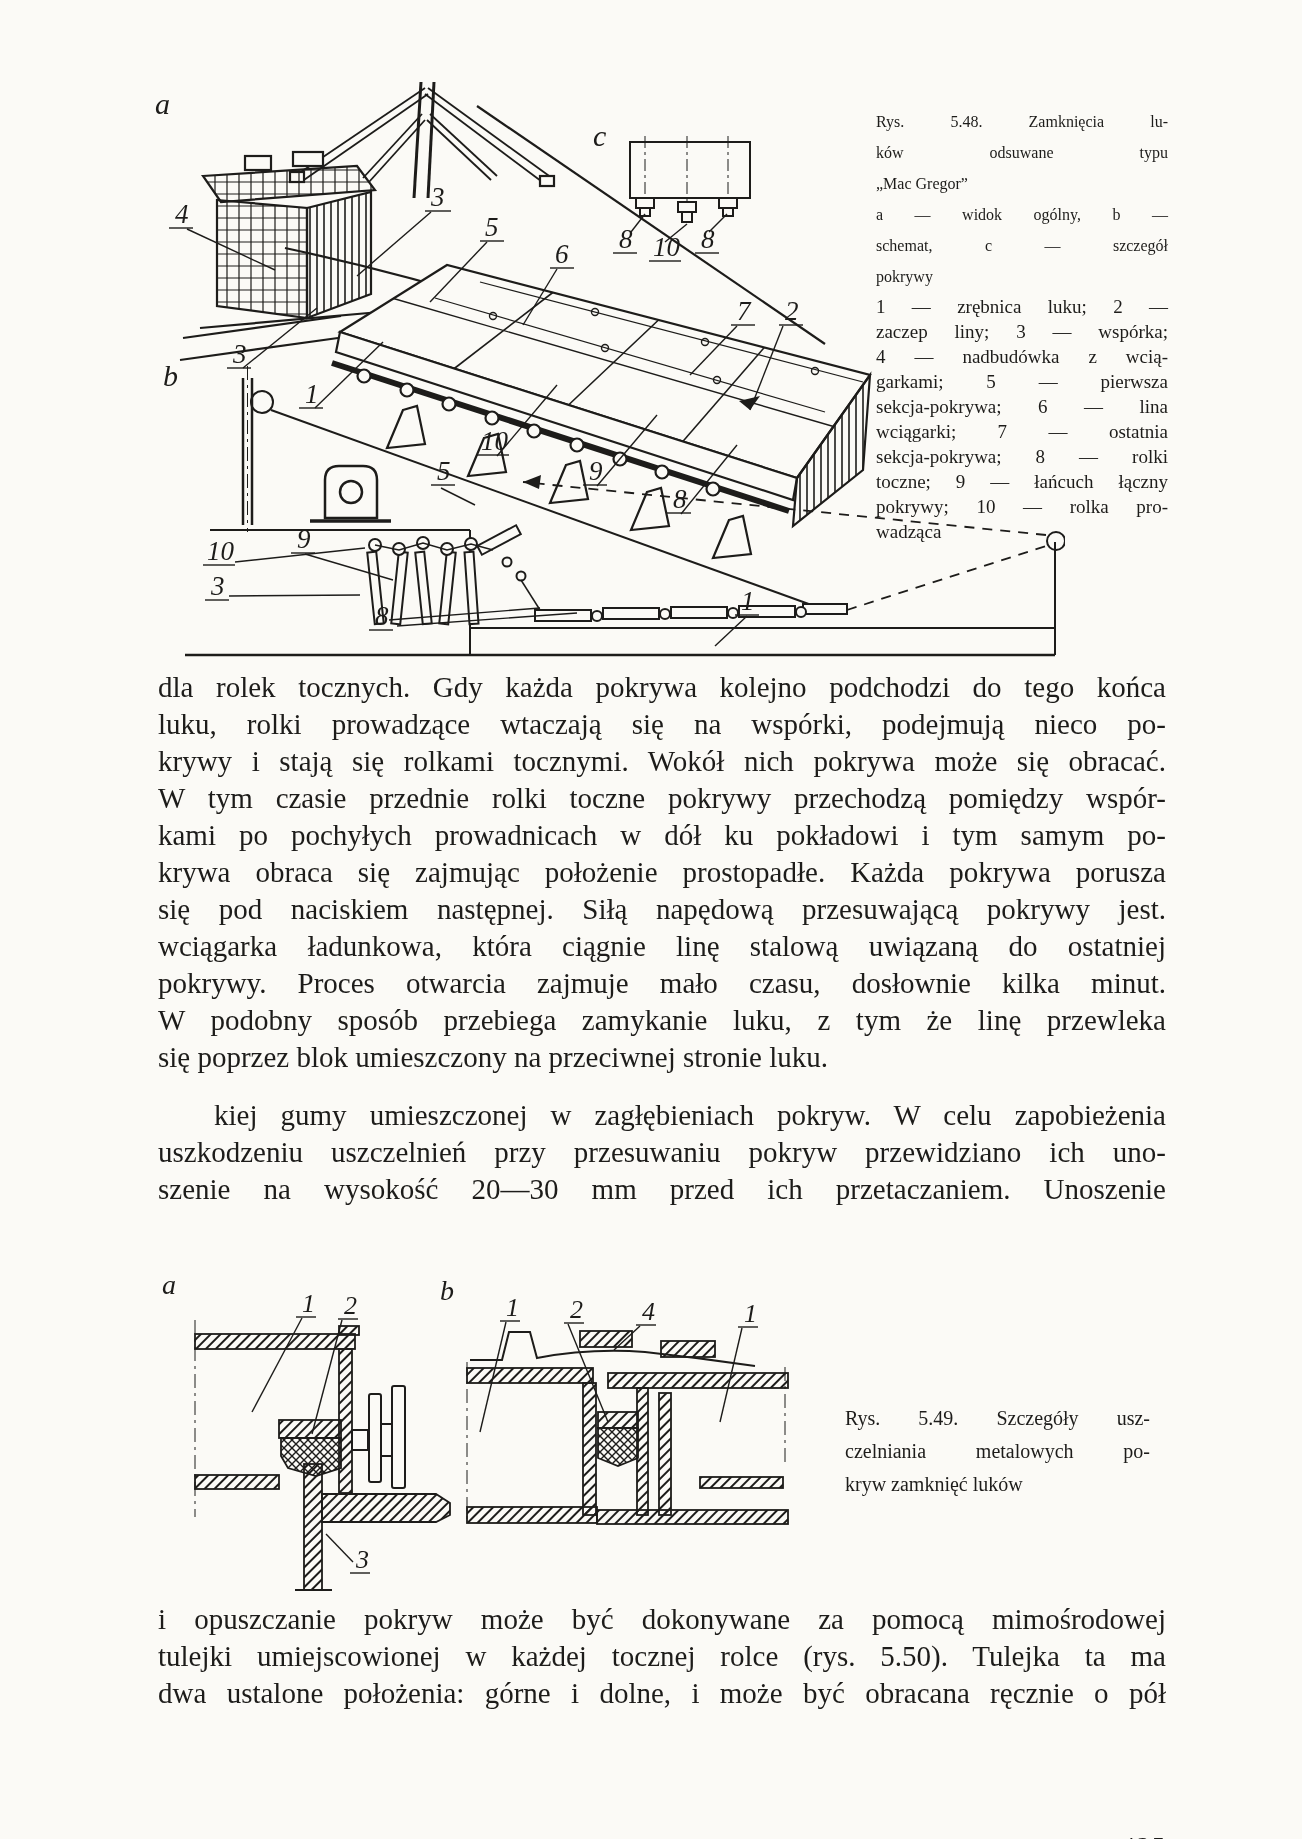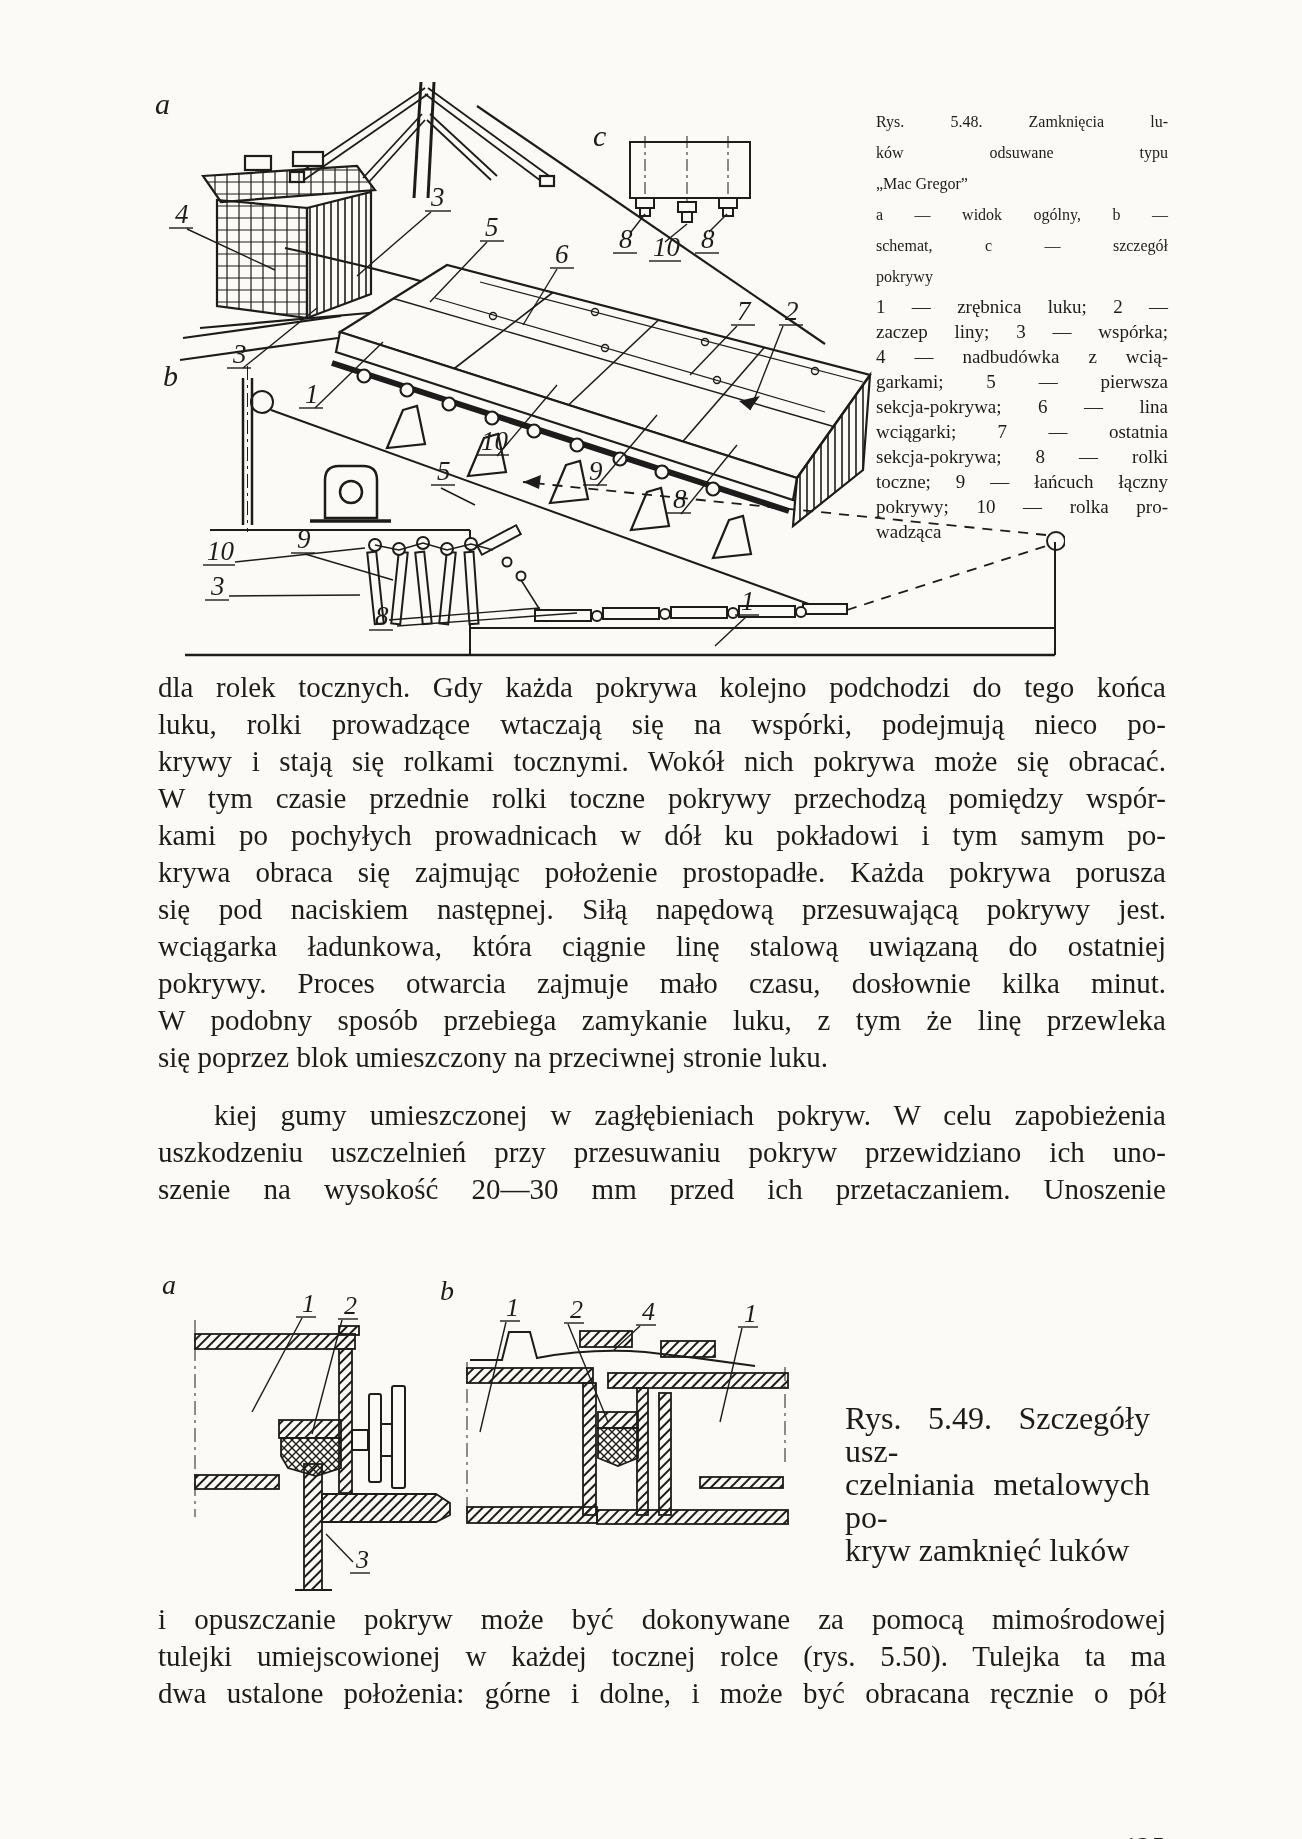--- a/index.html
+++ b/index.html
@@ -26,21 +26,21 @@
   .p2-indent div:first-child{padding-left:56px;}
 
   .caption{position:absolute;}
   #cap1{left:876px;top:106px;width:292px;}
   #cap2{left:845px;top:1402px;width:305px;}
   .cap-title div, .cap-views div{text-align:justify;text-align-last:justify;}
   .cap-title div:last-child, .cap-views div:last-child, .cap-legend div:last-child{text-align-last:left;}
   .cap-legend div{text-align:justify;text-align-last:justify;}
   #cap1 .cap-title,#cap1 .cap-views{font-size:16px;line-height:31px;}
   #cap1 .cap-legend{font-size:19px;line-height:25px;margin-top:2px;}
-  #cap2 .cap-title{font-size:32px;line-height:33px;}
+  #cap2 .cap-title{font-size:20px;line-height:33px;}
   #cap2 .cap-legend{font-size:21px;line-height:28px;margin-top:2px;}
 
   .page-number{position:absolute;left:1122px;top:1832px;font-size:26px;letter-spacing:2px;}
 </style>
 </head>
 <body>
 
 <div class="page">
 
   <svg id="fig1" class="figure" width="940" height="580" viewBox="0 0 940 580">

